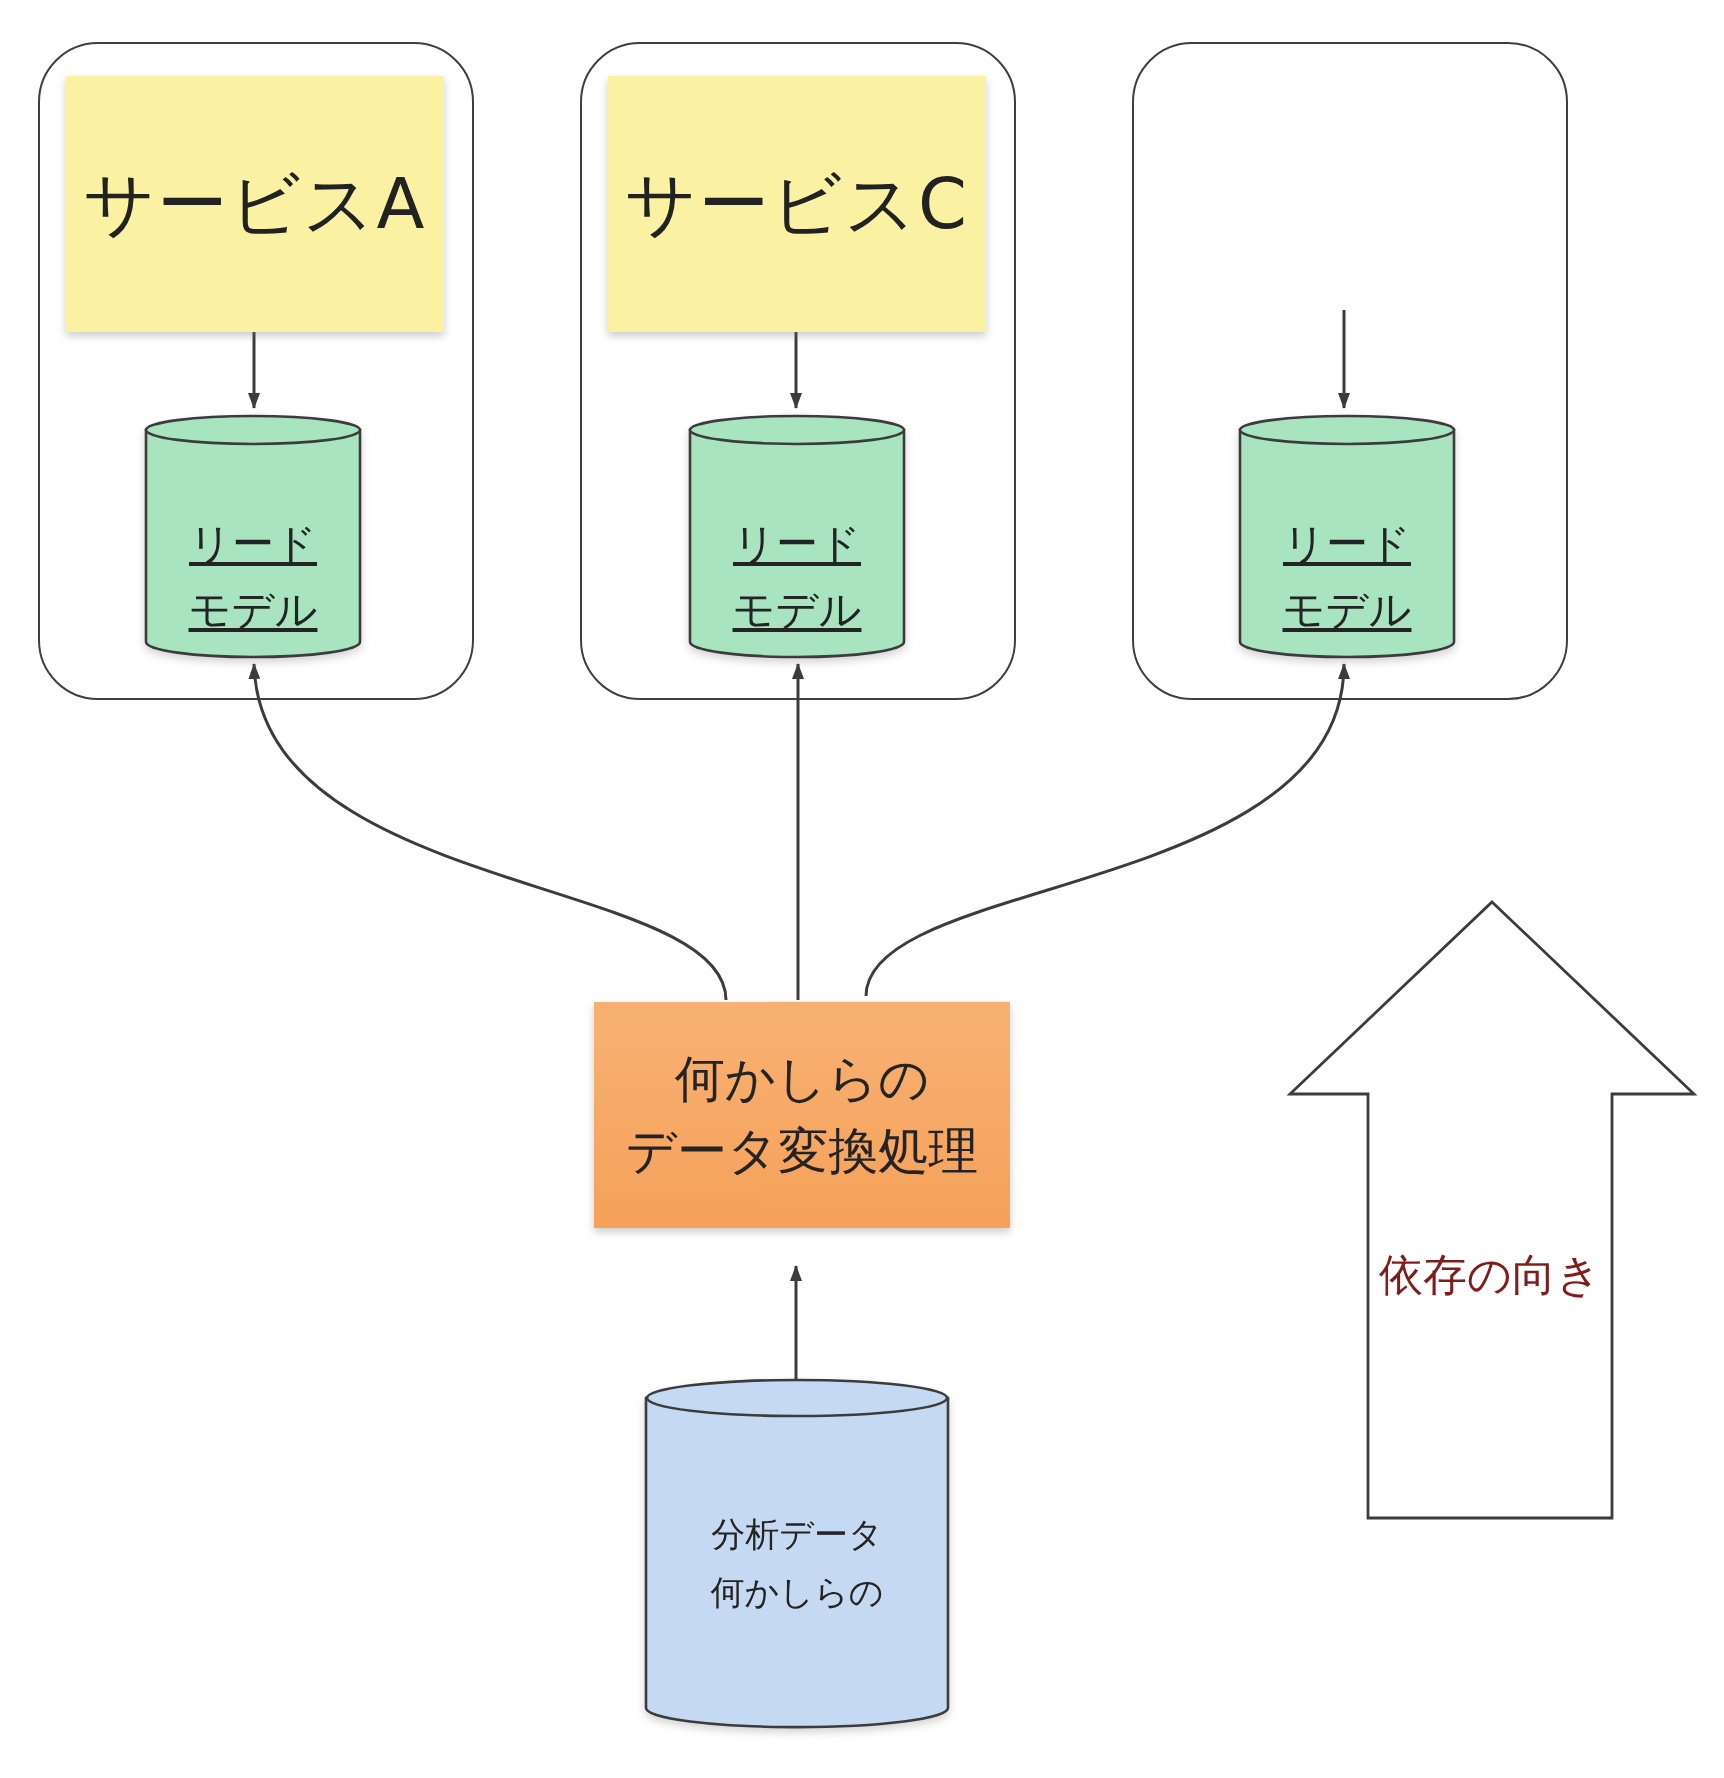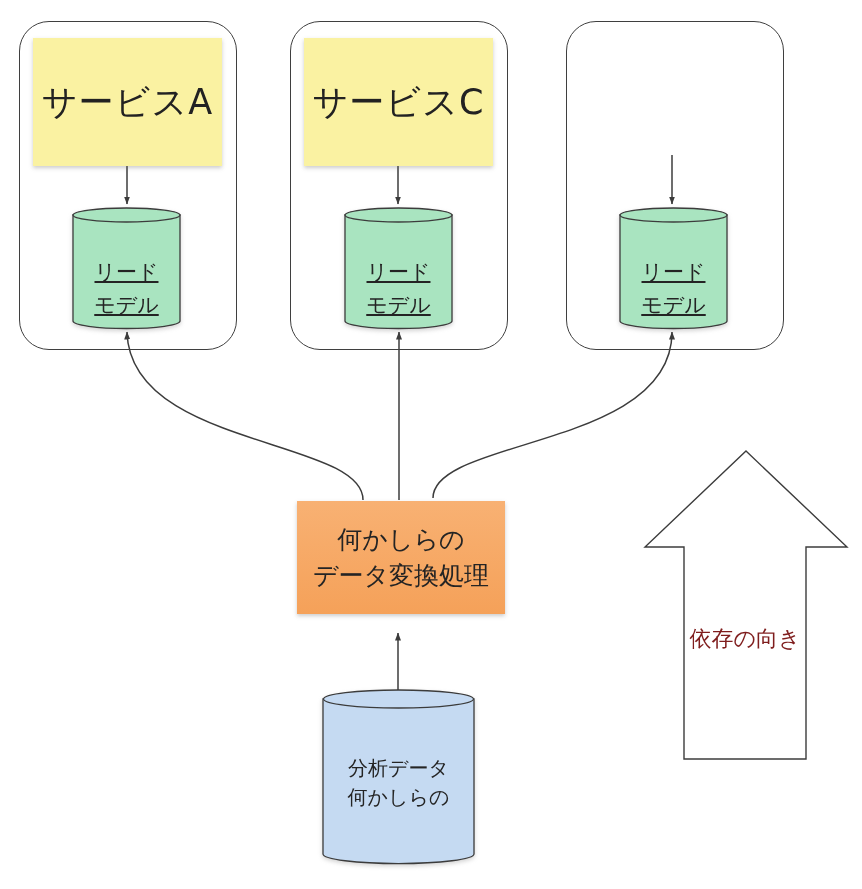--- a/index.html
+++ b/index.html
@@ -85,21 +85,21 @@
     text-align: center;
     color: #242424;
   }
   .read-model .cyl-text {
     font-size: 21px;
     line-height: 33px;
     padding-top: 20px;
     text-decoration: underline;
   }
   .data-product .cyl-text {
-    font-size: 20px;
+    font-size: 17px;
     line-height: 29px;
     padding-top: 6px;
   }
   .transform-box {
     position: absolute;
     left: 297px;
     top: 501px;
     width: 208px;
     height: 113px;
     background: linear-gradient(to bottom,

